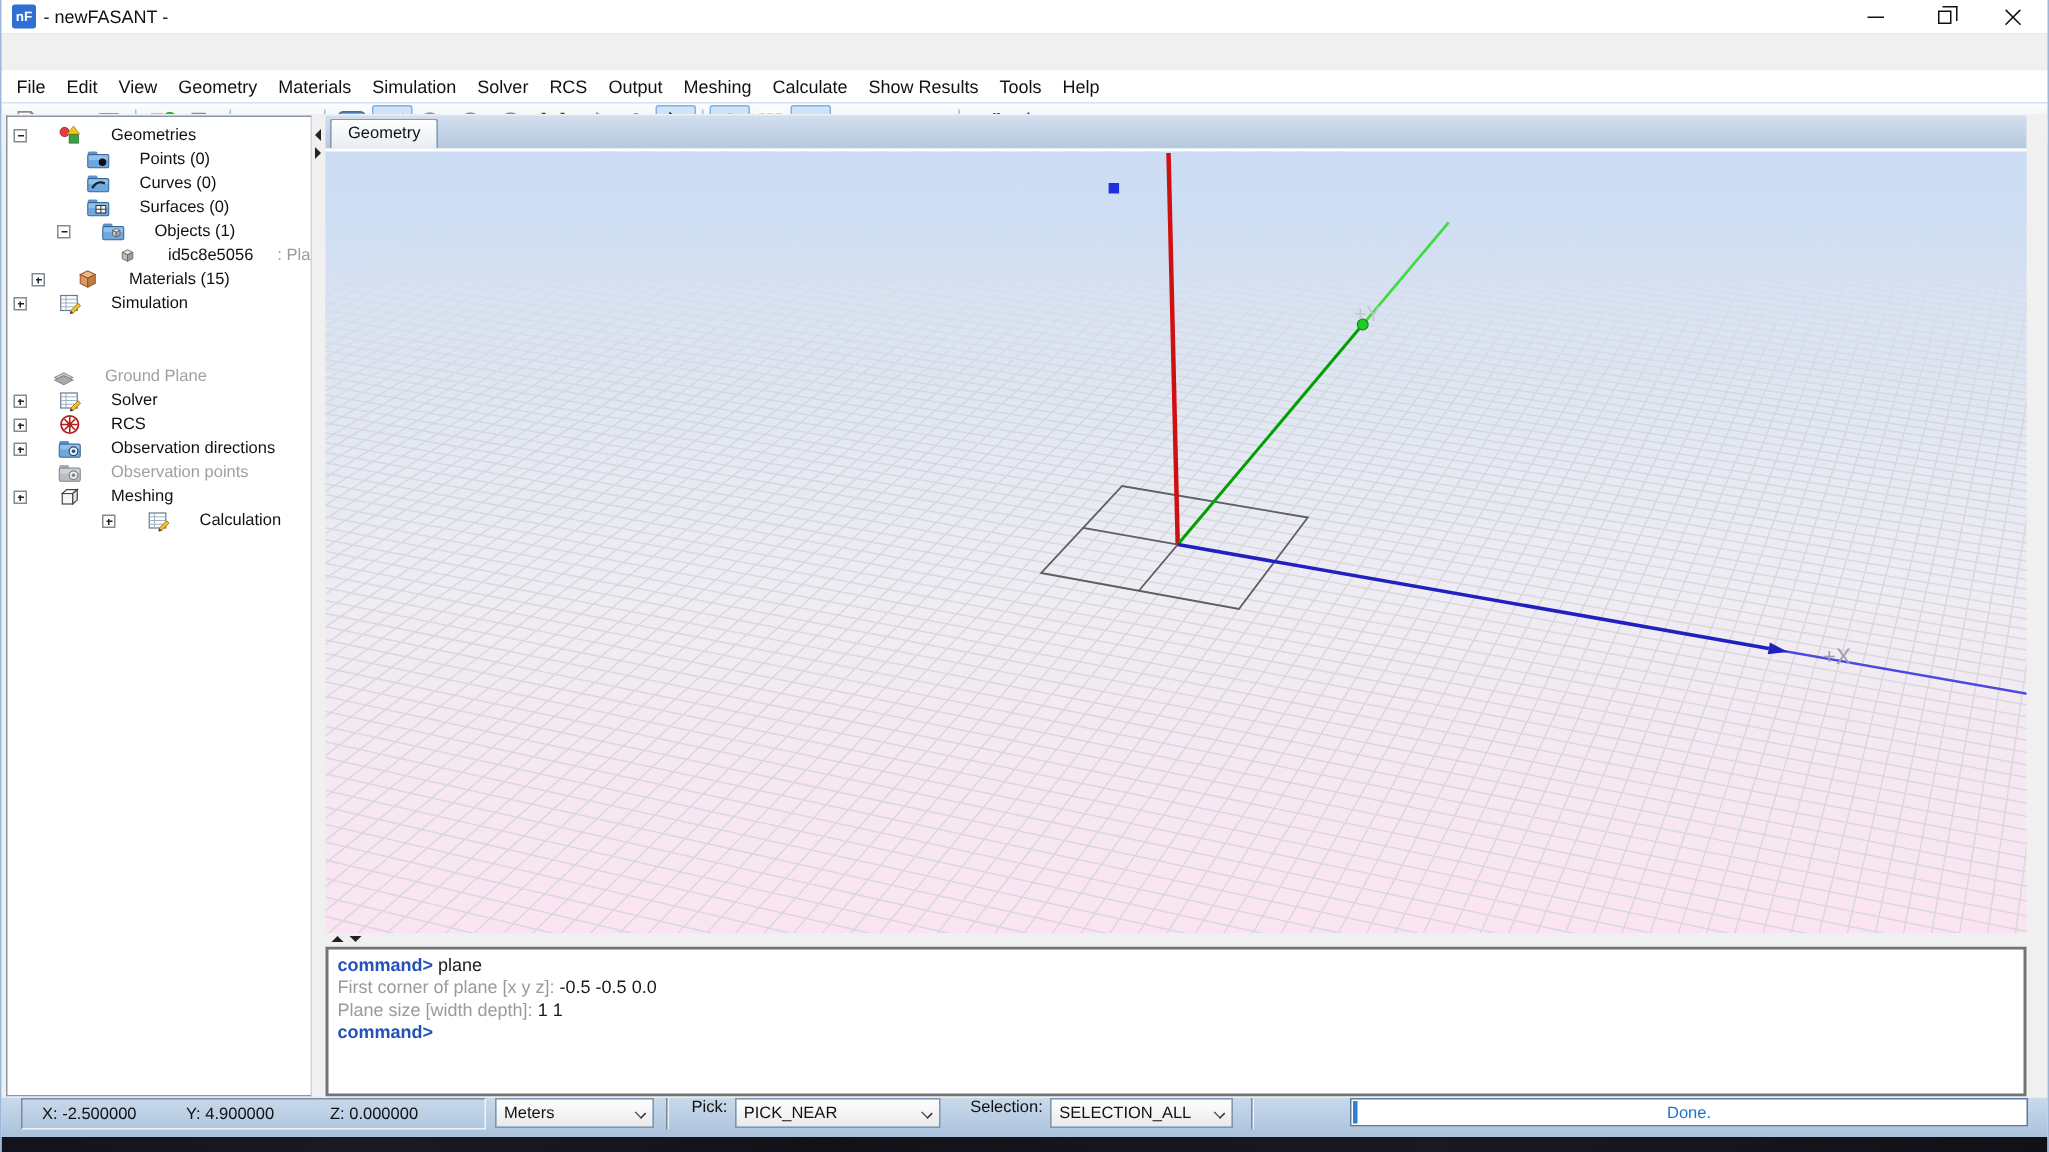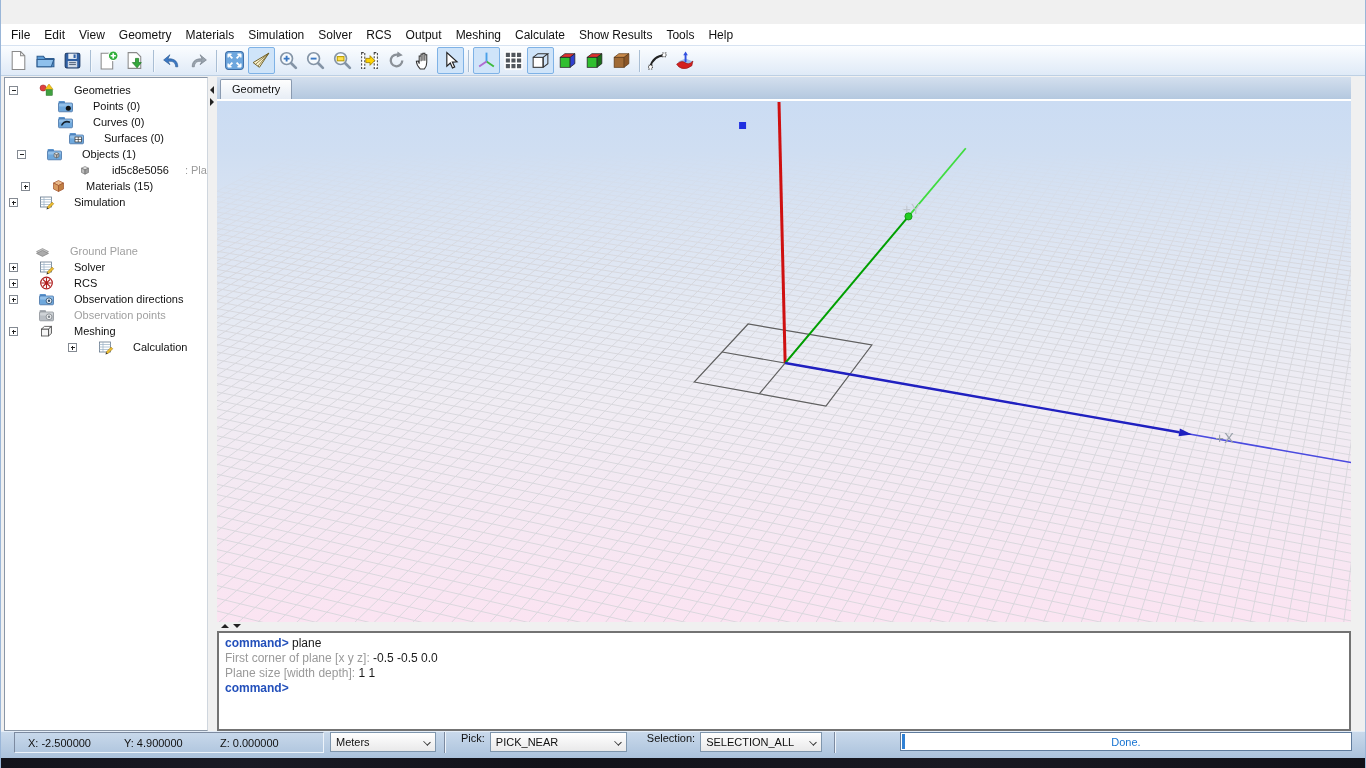--- a/index.html
+++ b/index.html
@@ -69,20 +69,35 @@
   .slabel{margin:0 5px 0 8px;}
   .progress{margin-left:auto;width:452px;height:19px;background:#fff;border:1px solid #5f7b9c;position:relative;display:flex;align-items:center;justify-content:center;color:#1773d1;font-size:11px;}
   .progress::before{content:"";position:absolute;left:1px;top:1px;bottom:1px;width:3px;background:#2f80d4;}
   .taskbar-sliver{position:absolute;left:0;right:0;bottom:0;height:10px;background:linear-gradient(90deg,#13131b 0%,#1a1a24 18%,#121219 40%,#191922 70%,#111118 100%);}
 </style>
 </head>
 <body>
 
 <div class="window">
 
+  <div class="titlebar">
+    <div class="app-icon">nF</div>
+    <div class="title">- newFASANT -</div>
+    <div class="win-controls">
+      <div class="win-btn">
+          <div class="glyph-min"></div>
+        </div>
+      <div class="win-btn">
+          <div class="glyph-restore"></div>
+        </div>
+      <div class="win-btn">
+          <div class="glyph-close"></div>
+        </div>
+    </div>
+  </div>
 
   <div class="menubar" id="menubar">
       <div class="menu-item">File</div>
       <div class="menu-item">Edit</div>
       <div class="menu-item">View</div>
       <div class="menu-item">Geometry</div>
       <div class="menu-item">Materials</div>
       <div class="menu-item">Simulation</div>
       <div class="menu-item">Solver</div>
       <div class="menu-item">RCS</div>
@@ -337,34 +352,34 @@
           <span class="ticon">
             <svg width="17" height="16" viewBox="0 0 16 16">
               <rect x="1" y="3" width="6.5" height="3.5" rx="1" fill="#5b93cc"></rect>
               <rect x="1" y="5" width="14" height="8.8" rx="1" fill="#6fa8dc" stroke="#39659c" stroke-width="0.7"></rect>
               <rect x="1.6" y="5.6" width="12.8" height="3" rx="0.8" fill="#9cc6ec" opacity="0.8"></rect>
               <path d="M4 11.5 Q7 6 12.5 8.3" fill="none" stroke="#15222f" stroke-width="1.5"></path>
             </svg>
           </span>
           <span class="tlabel">Curves (0)</span>
         </div>
-        <div class="trow" style="padding-left: 34px;">
+        <div class="trow" style="padding-left: 23px;">
           <span class="tspacer"></span>
           <span class="ticon">
             <svg width="17" height="16" viewBox="0 0 16 16">
               <rect x="1" y="3" width="6.5" height="3.5" rx="1" fill="#5b93cc"></rect>
               <rect x="1" y="5" width="14" height="8.8" rx="1" fill="#6fa8dc" stroke="#39659c" stroke-width="0.7"></rect>
               <rect x="1.6" y="5.6" width="12.8" height="3" rx="0.8" fill="#9cc6ec" opacity="0.8"></rect>
               <rect x="6.5" y="7" width="6.5" height="5" fill="#fff" stroke="#333" stroke-width="0.7"></rect>
               <path d="M9.75 7 v5 M6.5 9.5 h6.5" stroke="#333" stroke-width="0.7"></path>
             </svg>
           </span>
           <span class="tlabel">Surfaces (0)</span>
         </div>
-        <div class="trow" style="padding-left: 12px;">
+        <div class="trow" style="padding-left: 33px;">
           <span class="tbox"></span>
           <span class="ticon">
             <svg width="17" height="16" viewBox="0 0 16 16">
               <rect x="1" y="3" width="6.5" height="3.5" rx="1" fill="#5b93cc"></rect>
               <rect x="1" y="5" width="14" height="8.8" rx="1" fill="#6fa8dc" stroke="#39659c" stroke-width="0.7"></rect>
               <rect x="1.6" y="5.6" width="12.8" height="3" rx="0.8" fill="#9cc6ec" opacity="0.8"></rect>
               <polygon points="7.5,7.6 10,6.4 12.5,7.6 10,8.8" fill="#e8e8e8" stroke="#555" stroke-width="0.5"></polygon>
               <polygon points="7.5,7.6 10,8.8 10,12 7.5,10.8" fill="#c4c4c4" stroke="#555" stroke-width="0.5"></polygon>
               <polygon points="10,8.8 12.5,7.6 12.5,10.8 10,12" fill="#a8a8a8" stroke="#555" stroke-width="0.5"></polygon>
             </svg>

